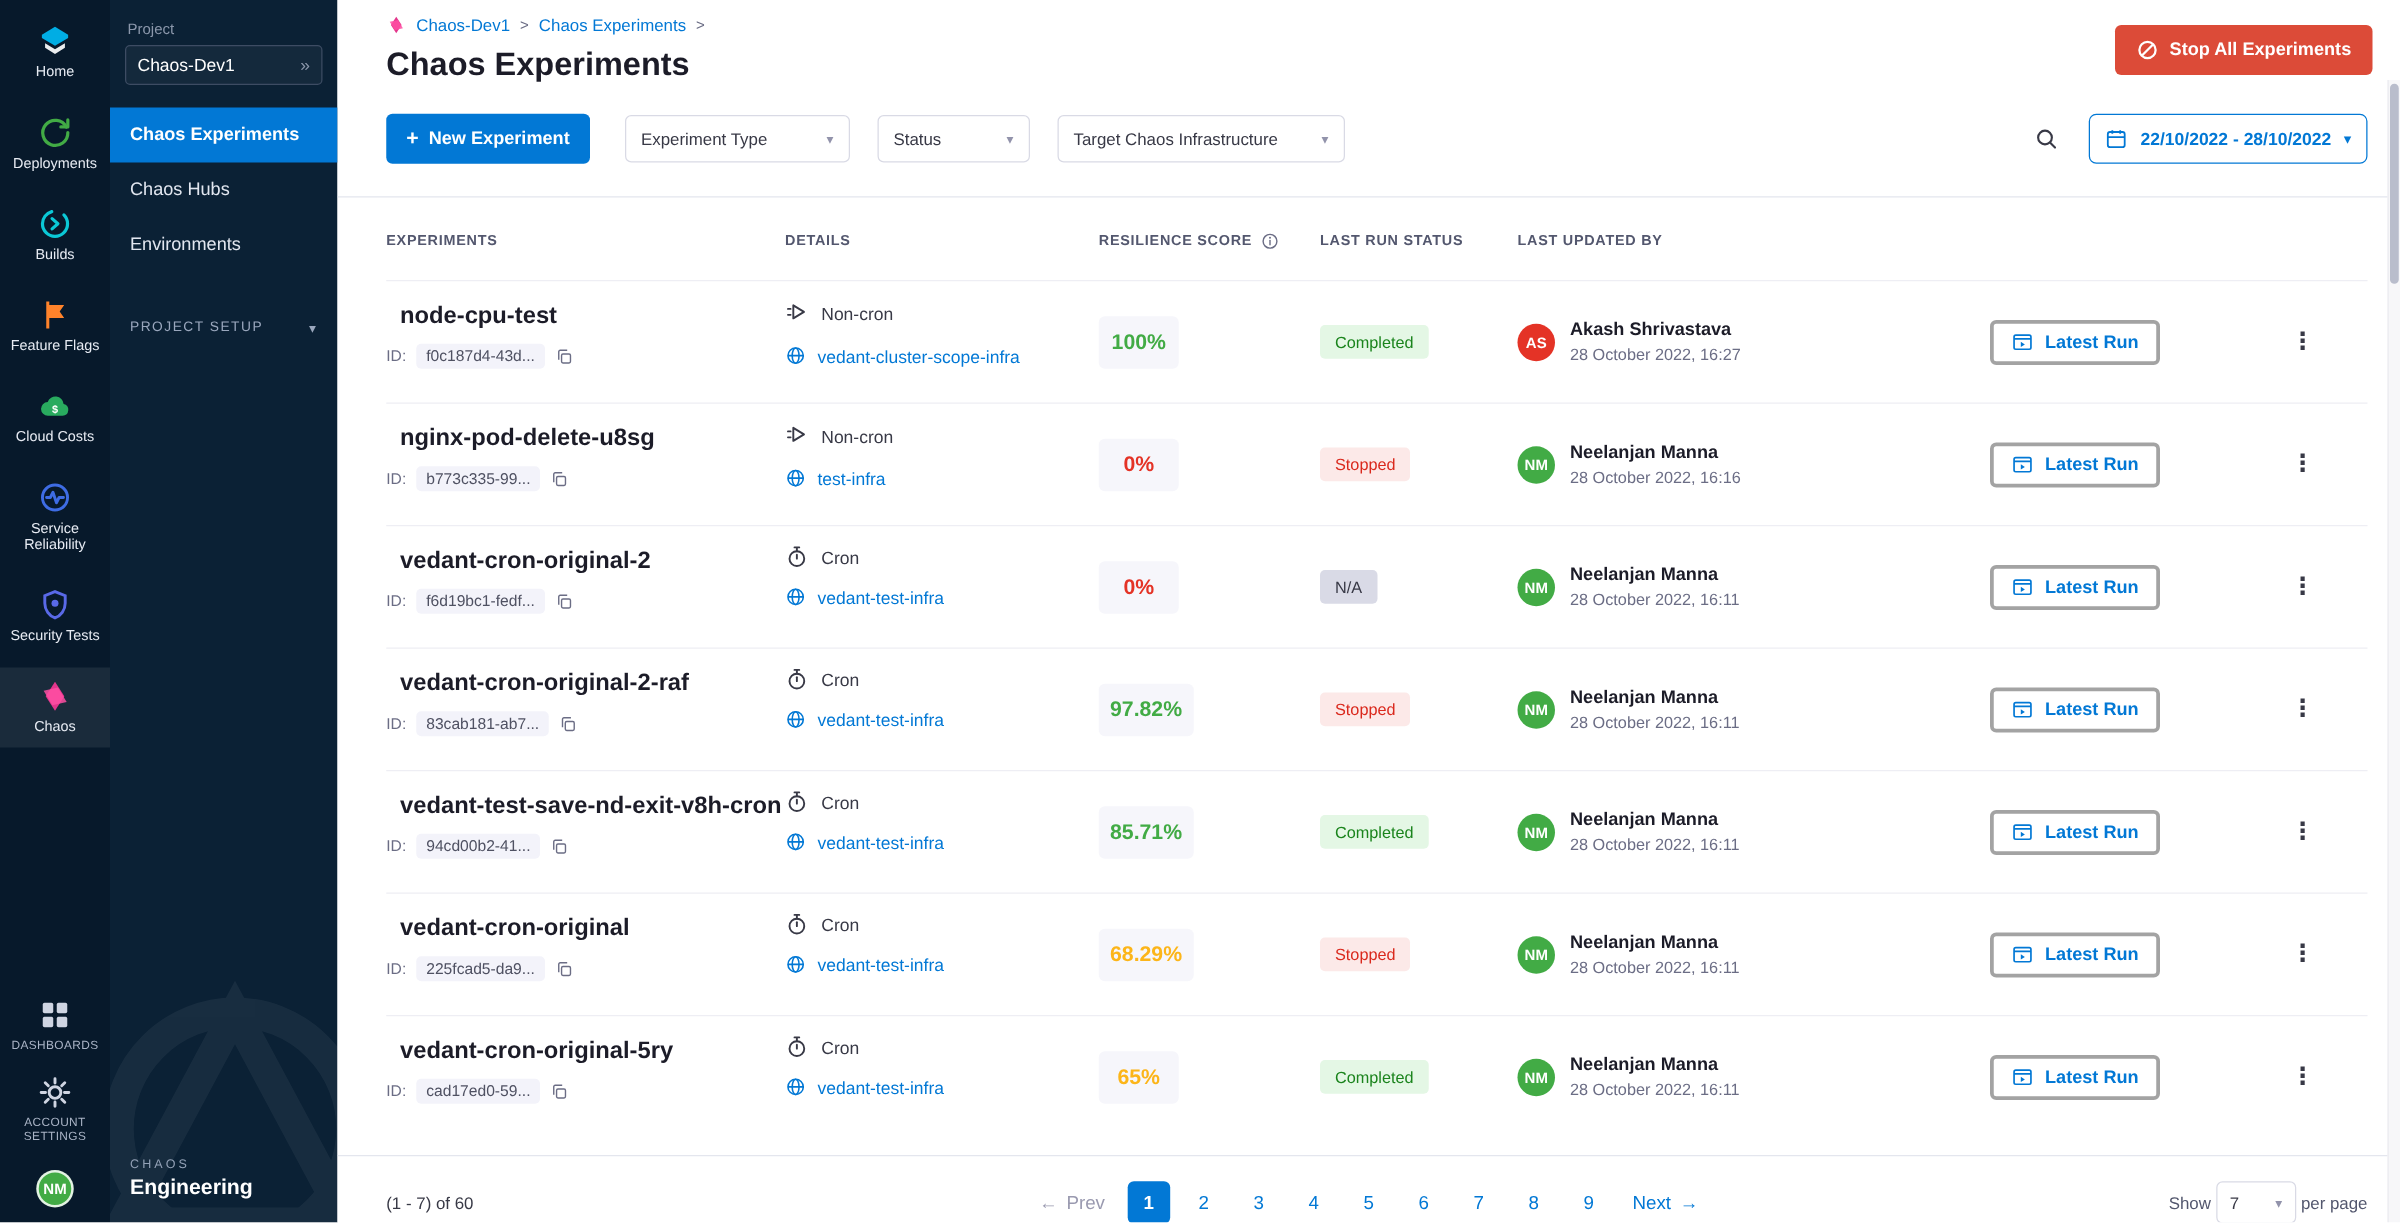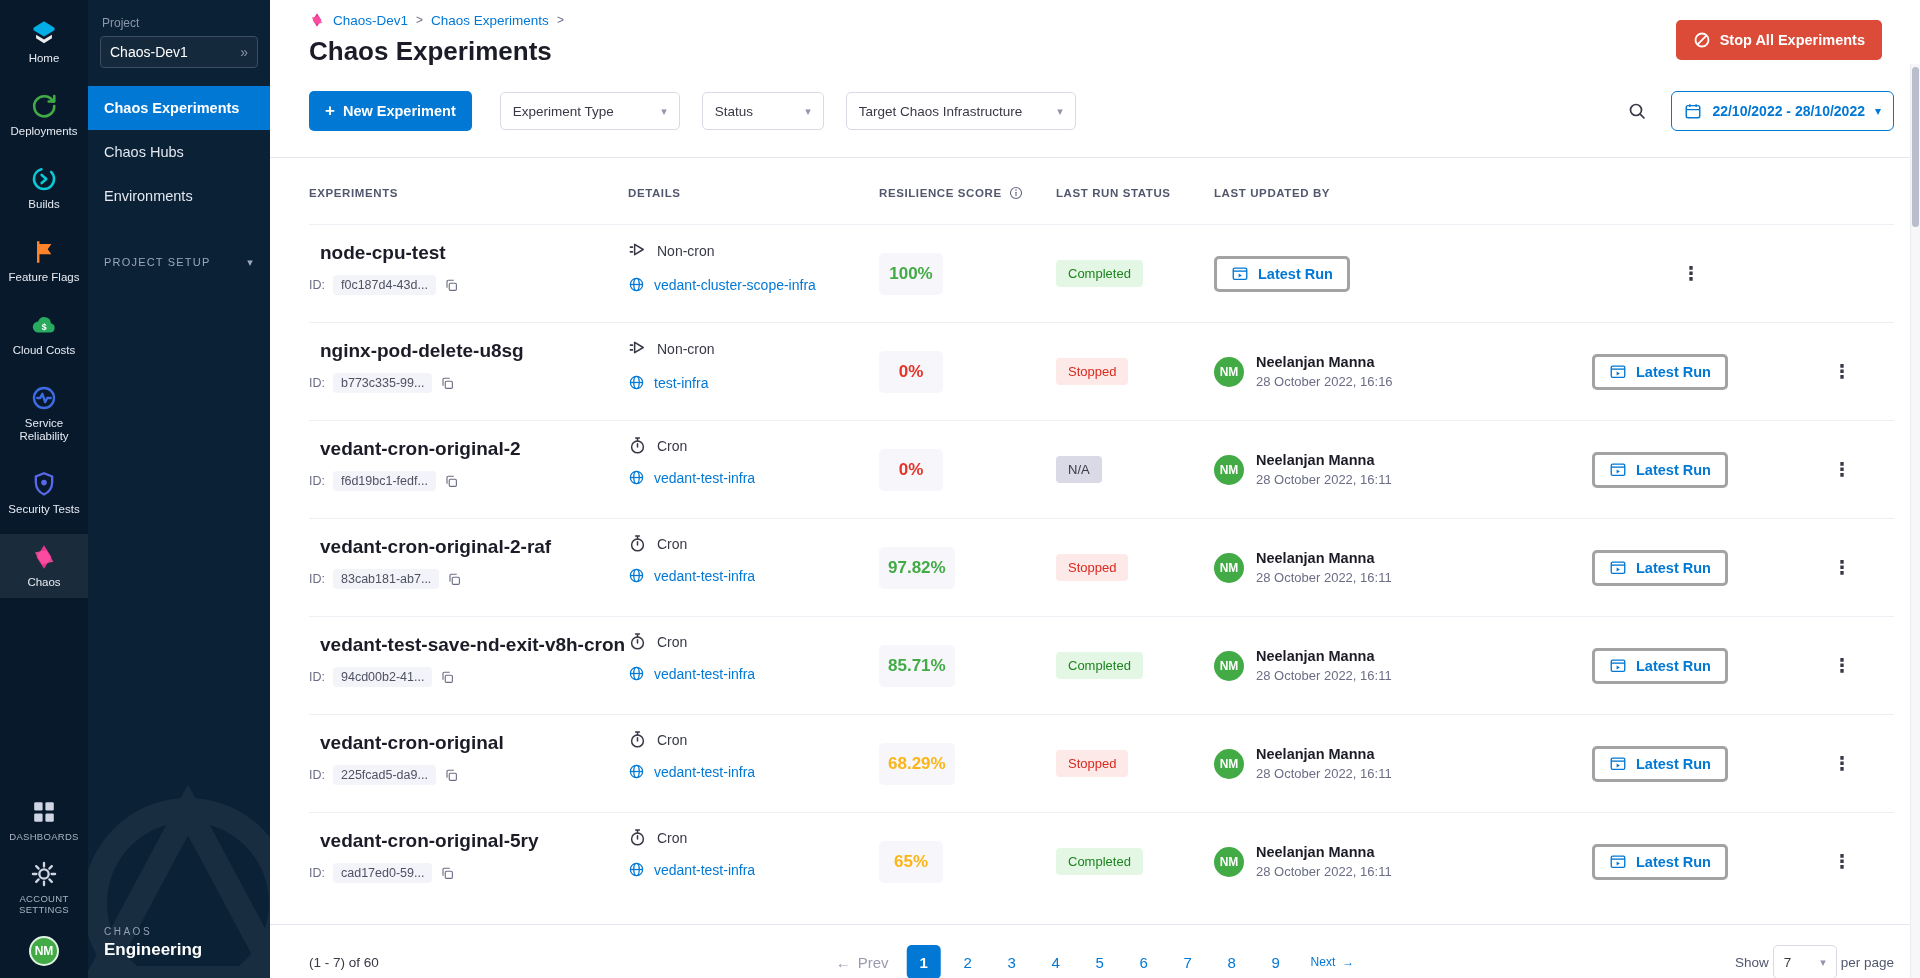--- a/index.html
+++ b/index.html
@@ -35,21 +35,21 @@
   .watermark { position:absolute; left:-50px; bottom:-60px; width:300px; height:300px; opacity:.05; z-index:1; }
 
   
   .main { flex:1; position:relative; background:#fff; padding:0 26px 0 39px; overflow:hidden; }
   .breadcrumb { display:flex; align-items:center; gap:8px; padding-top:12px; font-size:13.5px; }
   .crumb { color:#0278d5; cursor:pointer; }
   .crumb-sep { color:#6b6d85; font-size:12px; }
   .breadcrumb svg { width:16px; height:16px; }
   .title-row { margin-top:8px; }
   .page-title { font-size:26px; font-weight:bold; color:#1c1c28; }
-  .stop-btn { position:absolute; top:20px; right:38px; background:#dc4b38; color:#fff; border:none; border-radius:5px; height:40px; padding:0 17px; font-size:14.5px; font-weight:bold; display:flex; align-items:center; gap:9px; cursor:pointer; font-family:inherit; }
+  .stop-btn { position:absolute; top:20px; right:22px; background:#dc4b38; color:#fff; border:none; border-radius:5px; height:40px; padding:0 17px; font-size:14.5px; font-weight:bold; display:flex; align-items:center; gap:9px; cursor:pointer; font-family:inherit; }
   .stop-btn svg { width:18px; height:18px; }
 
   .toolbar { margin-top:24px; display:flex; align-items:center; }
   .new-exp-btn { background:#0278d5; color:#fff; border:none; border-radius:5px; height:40px; padding:0 16px; font-size:14.5px; font-weight:bold; display:flex; align-items:center; gap:8px; cursor:pointer; font-family:inherit; }
   .plus-glyph { font-size:17px; font-weight:bold; }
   .filter-select { height:38px; border:1px solid #d9dae5; border-radius:5px; background:#fff; display:flex; align-items:center; justify-content:space-between; padding:0 12px; font-size:13.5px; color:#383946; margin-left:22px; cursor:pointer; }
   .filter-select .chev { color:#9293ab; font-size:11px; }
   .fs-1 { width:180px; margin-left:28px; } .fs-2 { width:122px; } .fs-3 { width:230px; }
   .toolbar-right { margin-left:auto; display:flex; align-items:center; gap:24px; }
   .search-btn { background:none; border:none; cursor:pointer; display:flex; align-items:center; }
@@ -95,21 +95,21 @@
   .latest-run-btn { height:36px; border:3px solid #a3a3a3; background:#fff; color:#0278d5; border-radius:5px; font-size:14.5px; font-weight:bold; display:flex; align-items:center; gap:9px; padding:0 14px; cursor:pointer; font-family:inherit; }
   .latest-run-btn svg { width:18px; height:18px; }
   .col-menu { display:flex; align-items:center; justify-content:center; }
   .kebab { font-size:19px; font-weight:bold; color:#383946; cursor:pointer; }
 
   
   .pagination { border-top:1px solid #e4e6ee; margin:14px -26px 0 -39px; padding:13px 26px 0 39px; height:62px; display:flex; align-items:center; position:relative; }
   .range-label { font-size:13.5px; color:#383946; }
   .pager { position:absolute; left:50%; transform:translateX(-50%); display:flex; align-items:center; gap:10px; }
   .pager-prev { color:#9a9ab0; font-size:15px; display:flex; align-items:center; gap:7px; margin-right:8px; cursor:default; }
-  .pager-next { color:#0278d5; font-size:12px; display:flex; align-items:center; gap:7px; margin-left:8px; cursor:pointer; }
+  .pager-next { color:#0278d5; font-size:15px; display:flex; align-items:center; gap:7px; margin-left:8px; cursor:pointer; }
   .page-btn { min-width:34px; height:34px; display:flex; align-items:center; justify-content:center; border-radius:5px; font-size:15px; color:#0278d5; cursor:pointer; }
   .page-btn.active { background:#0278d5; color:#fff; font-weight:bold; }
   .page-size { margin-left:auto; display:flex; align-items:center; gap:4px; font-size:13.5px; color:#53576e; }
   .size-select { width:64px; height:34px; border:1px solid #d9dae5; border-radius:5px; background:#fff; display:flex; align-items:center; justify-content:space-between; padding:0 10px; color:#383946; cursor:pointer; }
   .size-select .chev { color:#9293ab; font-size:11px; }
 
   
   .v-scroll-track { position:absolute; top:64px; right:0; bottom:0; width:10px; background:#f7f7f9; border-left:1px solid #ececf0; }
   .v-scroll-thumb { position:absolute; top:3px; left:1px; width:7px; height:160px; background:#b9bdcc; border-radius:4px; cursor:grab; }
 </style>
@@ -362,20 +362,27 @@
               </svg>
         <span class="infra-link">vedant-cluster-scope-infra</span>
       </div>
     </div>
     <div class="col-score">
       <span class="score-chip score-green">100%</span>
     </div>
     <div class="col-status">
       <span class="status-badge badge-completed">Completed</span>
     </div>
+    <div class="col-user">
+      <span class="avatar avatar-red">AS</span>
+      <span class="user-meta">
+        <div class="user-name">Akash Shrivastava</div>
+        <div class="user-date">28 October 2022, 16:27</div>
+      </span>
+    </div>
     <div class="col-run">
       <button class="latest-run-btn">
         <svg viewBox="0 0 20 20" fill="none" stroke="#0278d5" stroke-width="1.5">
                 <rect x="2.5" y="3.5" width="15" height="12.5" rx="1.5"></rect>
                 <path d="M2.5 6.8h15"></path>
                 <path d="M8.5 9.4l3.6 2.3-3.6 2.3z" fill="#0278d5" stroke="none"></path>
               </svg>
         <span>Latest Run</span>
       </button>
     </div>

